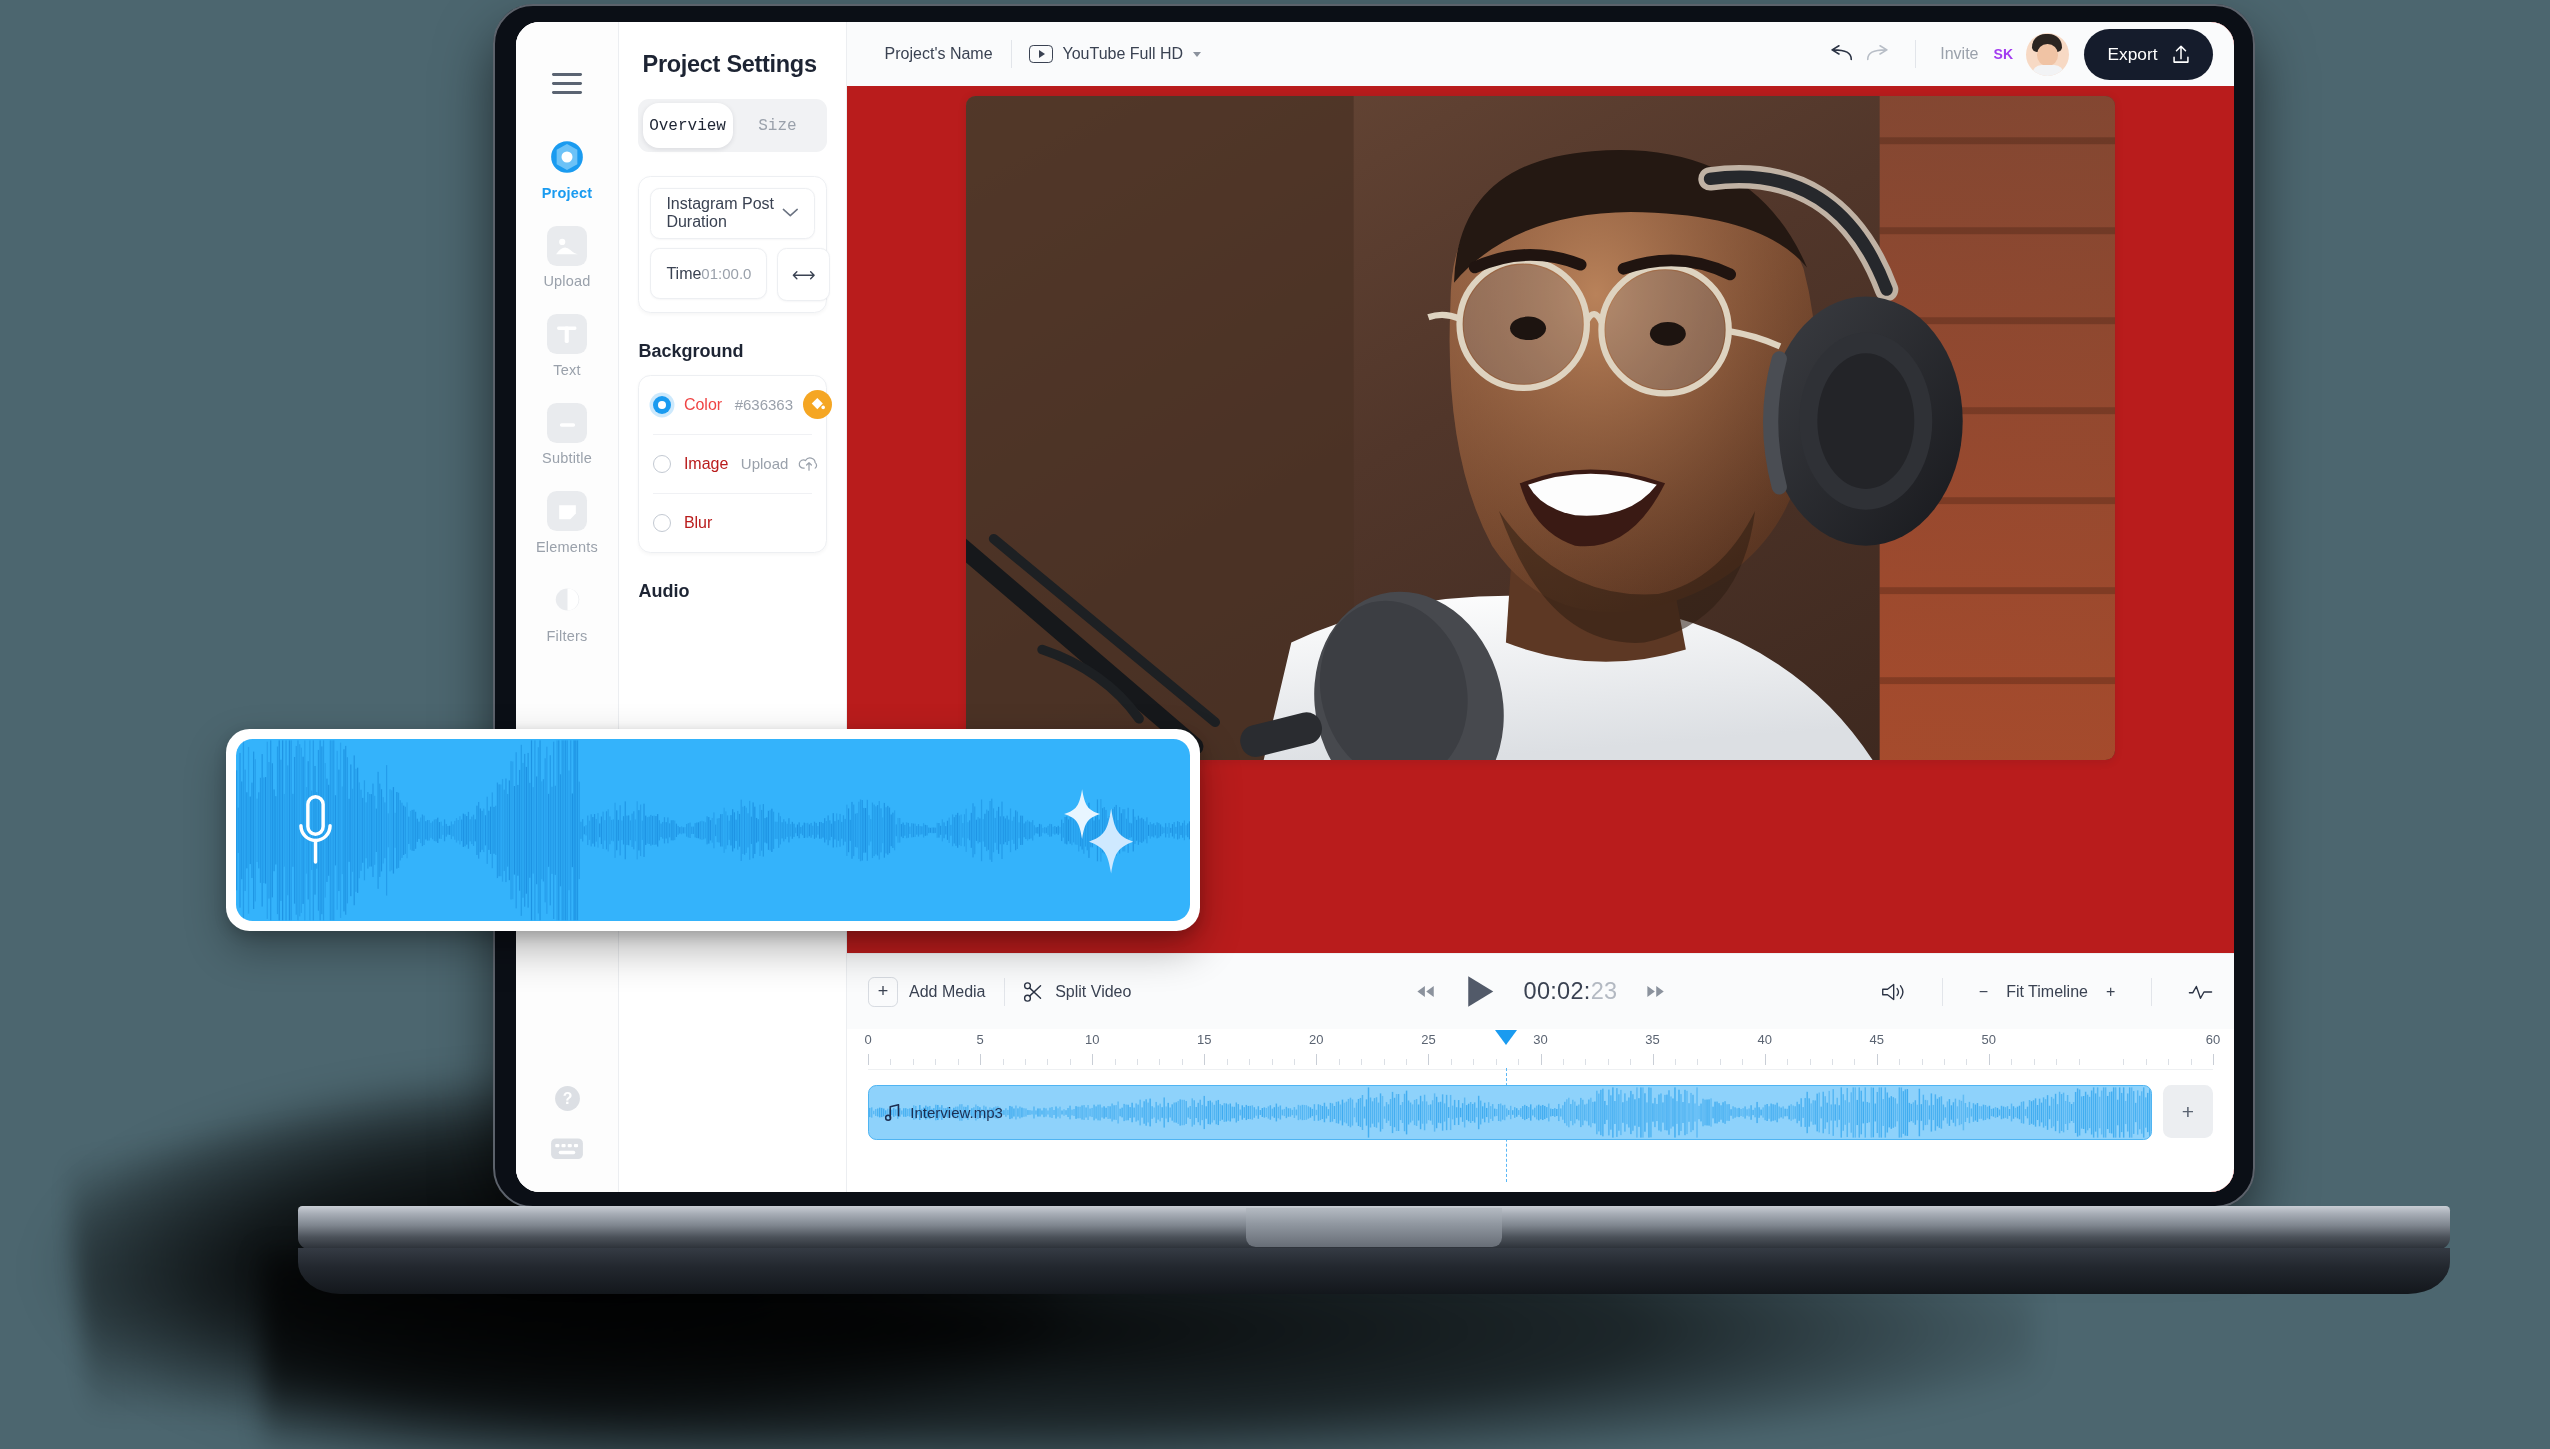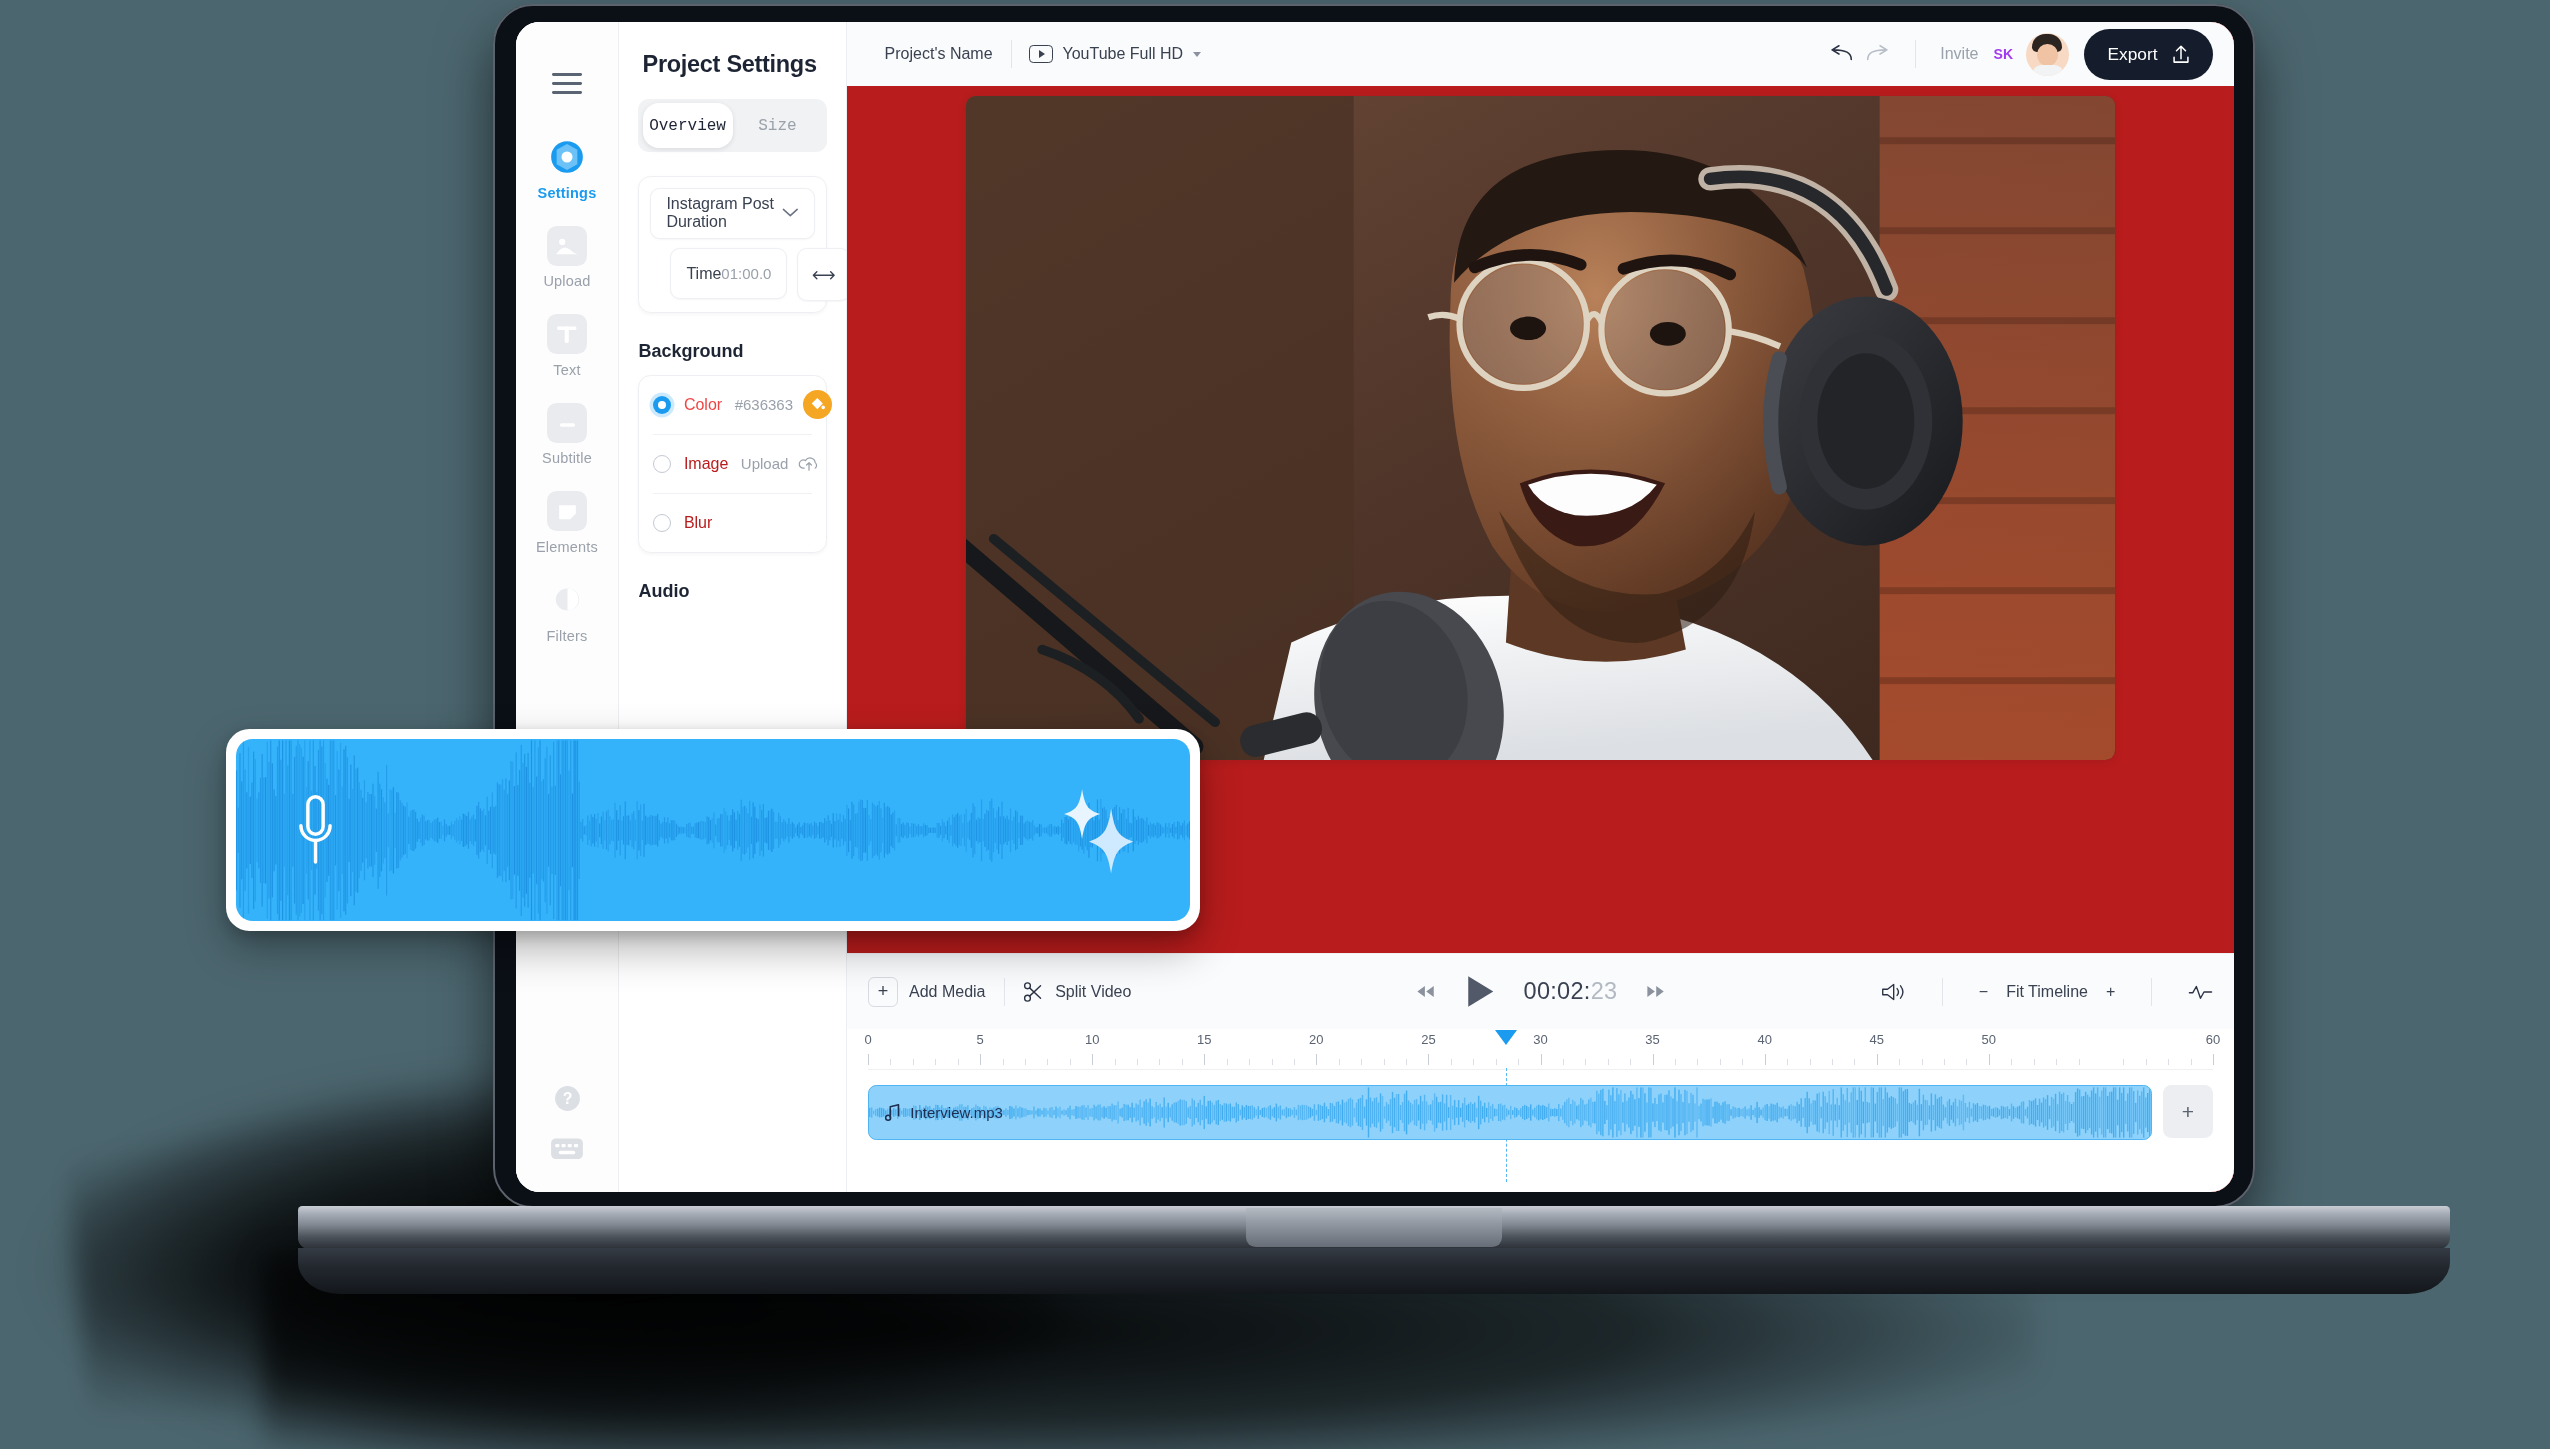--- a/index.html
+++ b/index.html
@@ -96,21 +96,21 @@
   .card{
     margin-top:23.5px;border:0.7px solid #edeff2;border-radius:12.5px;padding:11px;box-sizing:border-box;
     box-shadow:0 1.4px 3.5px rgba(16,24,40,.035);
   }
   .field{
     height:51px;border:0.7px solid #edeff2;border-radius:9.7px;display:flex;align-items:center;
     padding:0 15px;box-sizing:border-box;font-size:16px;color:#3a4252;cursor:pointer;background:#fff;
     box-shadow:0 0.7px 2.1px rgba(16,24,40,.04);
   }
   .field .chev{margin-left:auto;color:#6b7382;font-size:16.6px;line-height:1;}
-  .row2{display:flex;gap:9.7px;margin-top:9.7px;margin-left:20px;}
+  .row2{display:flex;gap:9.7px;margin-top:9.7px;}
   .row2 .field{flex:1;}
   .row2 .val{margin-left:auto;color:#9aa1ab;font-size:15px;}
   .sq-btn{
     width:51px;height:51px;flex:0 0 51px;border:0.7px solid #edeff2;border-radius:9.7px;background:#fff;
     display:flex;align-items:center;justify-content:center;color:#3a4252;font-size:18px;cursor:pointer;
     box-shadow:0 0.7px 2.1px rgba(16,24,40,.04);
   }
   .sect-title{margin-top:28px;font-size:18px;font-weight:700;color:#1d2433;}
   .opt-card{margin-top:12.5px;border:0.7px solid #edeff2;border-radius:12.5px;padding:0 14px;box-shadow:0 1.4px 3.5px rgba(16,24,40,.035);}
   .opt{height:58px;display:flex;align-items:center;gap:12.5px;border-bottom:0.7px solid #f0f1f4;cursor:pointer;}
@@ -214,21 +214,21 @@
         <div class="rail-items">
 
           <div class="rail-item active">
             <span class="rail-ico">
               <svg width="40" height="40" viewBox="0 0 58 58">
                 <circle cx="29" cy="29" r="23" fill="#1a9bf0"></circle>
                 <path d="M29 10 L44 18.5 L44 39.5 L29 48 L14 39.5 L14 18.5 Z" fill="#6cc2f7"></path>
                 <circle cx="29" cy="29" r="8" fill="#ffffff"></circle>
               </svg>
             </span>
-            <span class="rail-lab">Settings</span>
+            <span class="rail-lab">Project</span>
           </div>
 
           <div class="rail-item">
             <span class="rail-ico box">
               <svg width="26" height="22" viewBox="0 0 38 32">
                 <circle cx="12" cy="10" r="4.5" fill="#fff"></circle>
                 <path d="M3 28 Q14 12 24 22 Q30 28 35 28 Z" fill="#fff"></path>
               </svg>
             </span>
             <span class="rail-lab">Upload</span>

